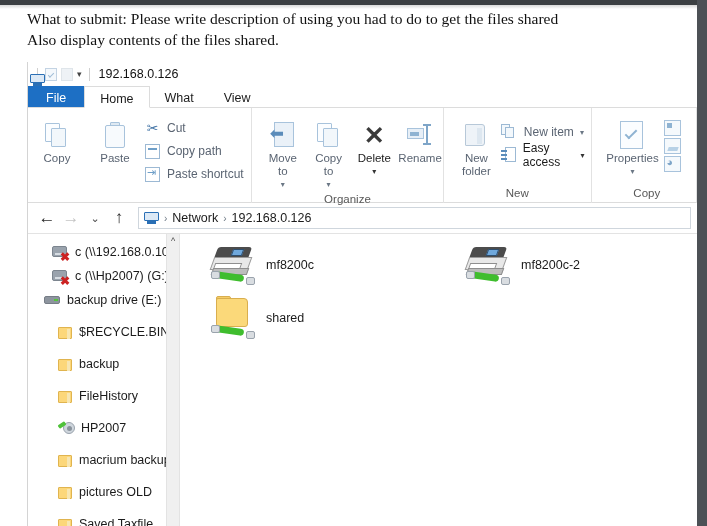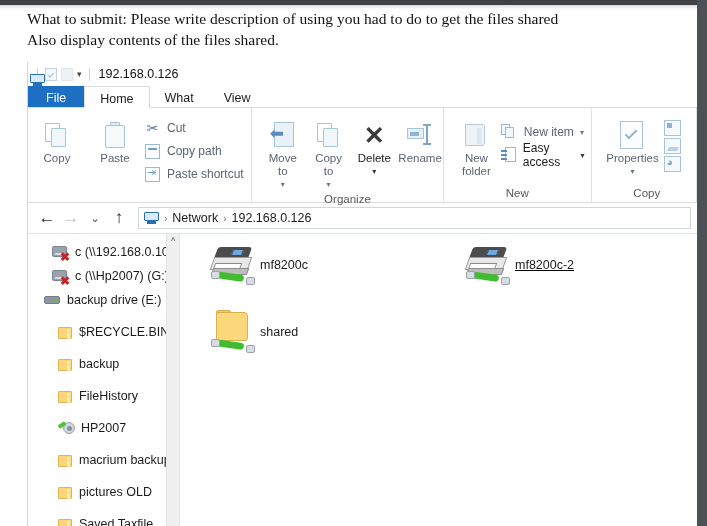--- a/index.html
+++ b/index.html
@@ -186,21 +186,21 @@
      border-radius:50%; background:#8a939c;}
   .plugic .grn{position:absolute; left:0; top:2px; width:8px; height:4px; background:#4fc23a;
      transform:rotate(-35deg); border-radius:1px;}
 
   .scrollbar { position:absolute; right:0; top:0; width:13px; height:100%; background:#f0f0f0;
      border-left:1px solid #e3e3e3;}
   .scroll-up { height:14px; display:flex; align-items:center; justify-content:center;
      font-size:9px; color:#4a4a4a;}
 
   .filepane { flex:1; position:relative; background:#ffffff; }
-  .item { position:absolute; display:flex; align-items:center; gap:4px; }
+  .item { position:absolute; display:flex; align-items:center; gap:10px; }
   .item .lbl { font-size:12.5px; color:#1b1b1b; }
 
   .printer { width:46px; height:42px; position:relative; }
   .printer .top { position:absolute; left:6px; top:3px; width:34px; height:12px;
      background:#4c4c4c; border-radius:3px 3px 0 0; transform:skewX(-20deg);}
   .printer .scr { position:absolute; left:22px; top:5px; width:11px; height:7px;
      background:#6fa8dc; border:1px solid #2f4f6f; transform:skewX(-20deg);}
   .printer .mid { position:absolute; left:2px; top:13px; width:38px; height:13px;
      background:#e8e8e8; border:1px solid #9b9b9b; transform:skewX(-20deg);}
   .printer .tray { position:absolute; left:4px; top:19px; width:27px; height:7px;
@@ -511,37 +511,37 @@
               <span class="base"></span>
             <span class="cable">
                 <span class="wire"></span>
                 <span class="plug1"></span>
                 <span class="plug2"></span>
               </span>
           </span>
           <span class="lbl">mf8200c</span>
         </div>
 
-        <div class="item" style="left:285px; top:10px;text-decoration:underline;">
+        <div class="item" style="left:285px; top:10px;">
           <span class="printer">
             <span class="top"></span>
               <span class="scr"></span>
               <span class="mid"></span>
             <span class="tray"></span>
               <span class="base"></span>
             <span class="cable">
                 <span class="wire"></span>
                 <span class="plug1"></span>
                 <span class="plug2"></span>
               </span>
           </span>
           <span class="lbl">mf8200c-2</span>
         </div>
 
-        <div class="item" style="left:30px; top:76px;">
+        <div class="item" style="left:30px; top:62px;">
           <span class="sharedfold">
             <span class="ft"></span>
               <span class="fh"></span>
               <span class="fb"></span>
             <span class="cable">
                 <span class="wire"></span>
                 <span class="plug1"></span>
                 <span class="plug2"></span>
               </span>
           </span>

